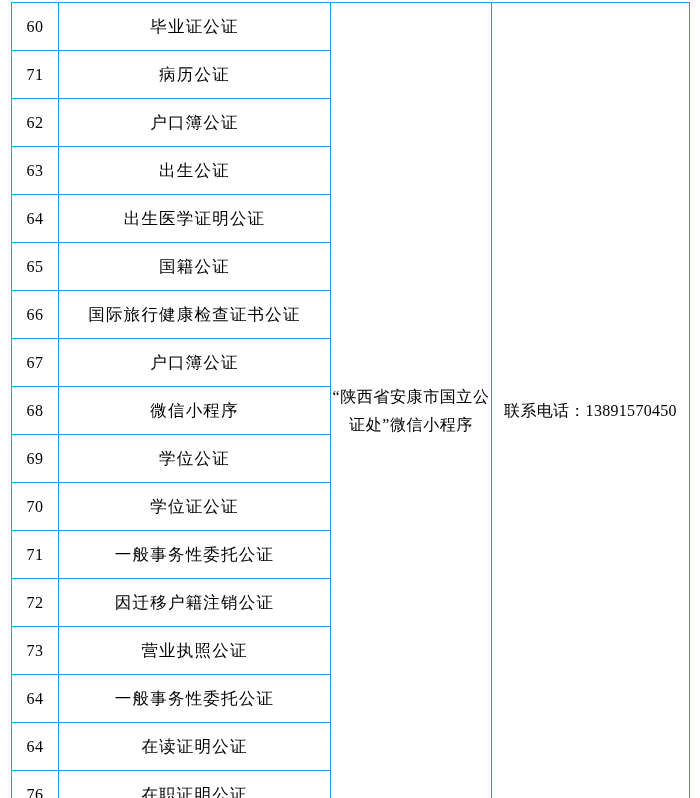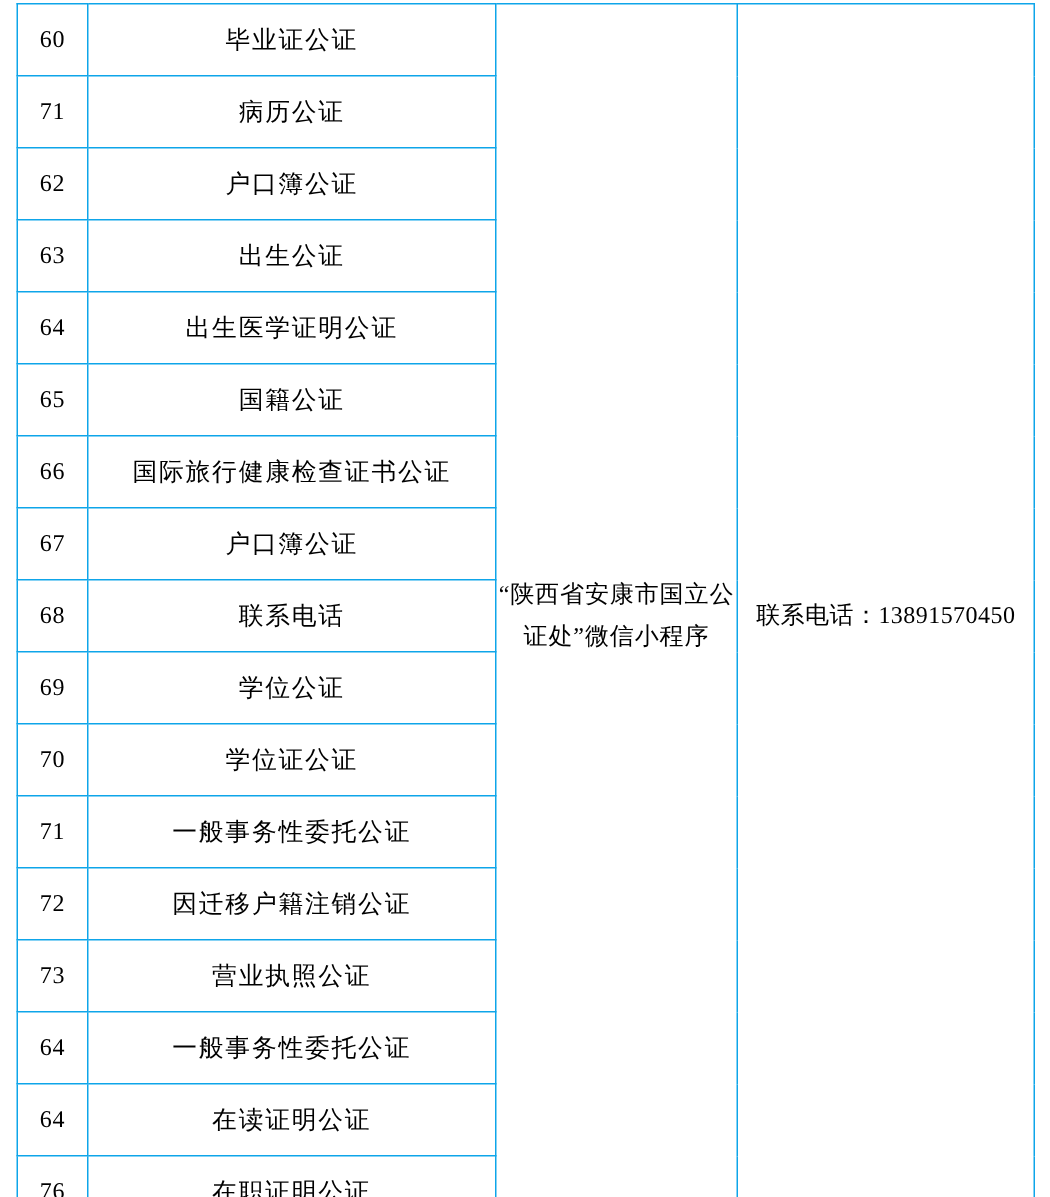--- a/index.html
+++ b/index.html
@@ -115,21 +115,21 @@
       <tr>
         <td class="num-cell">66</td>
         <td class="name-cell">国际旅行健康检查证书公证</td>
       </tr>
       <tr>
         <td class="num-cell">67</td>
         <td class="name-cell">户口簿公证</td>
       </tr>
       <tr>
         <td class="num-cell">68</td>
-        <td class="name-cell">联系电话</td>
+        <td class="name-cell">微信小程序</td>
       </tr>
       <tr>
         <td class="num-cell">69</td>
         <td class="name-cell">学位公证</td>
       </tr>
       <tr>
         <td class="num-cell">70</td>
         <td class="name-cell">学位证公证</td>
       </tr>
       <tr>

